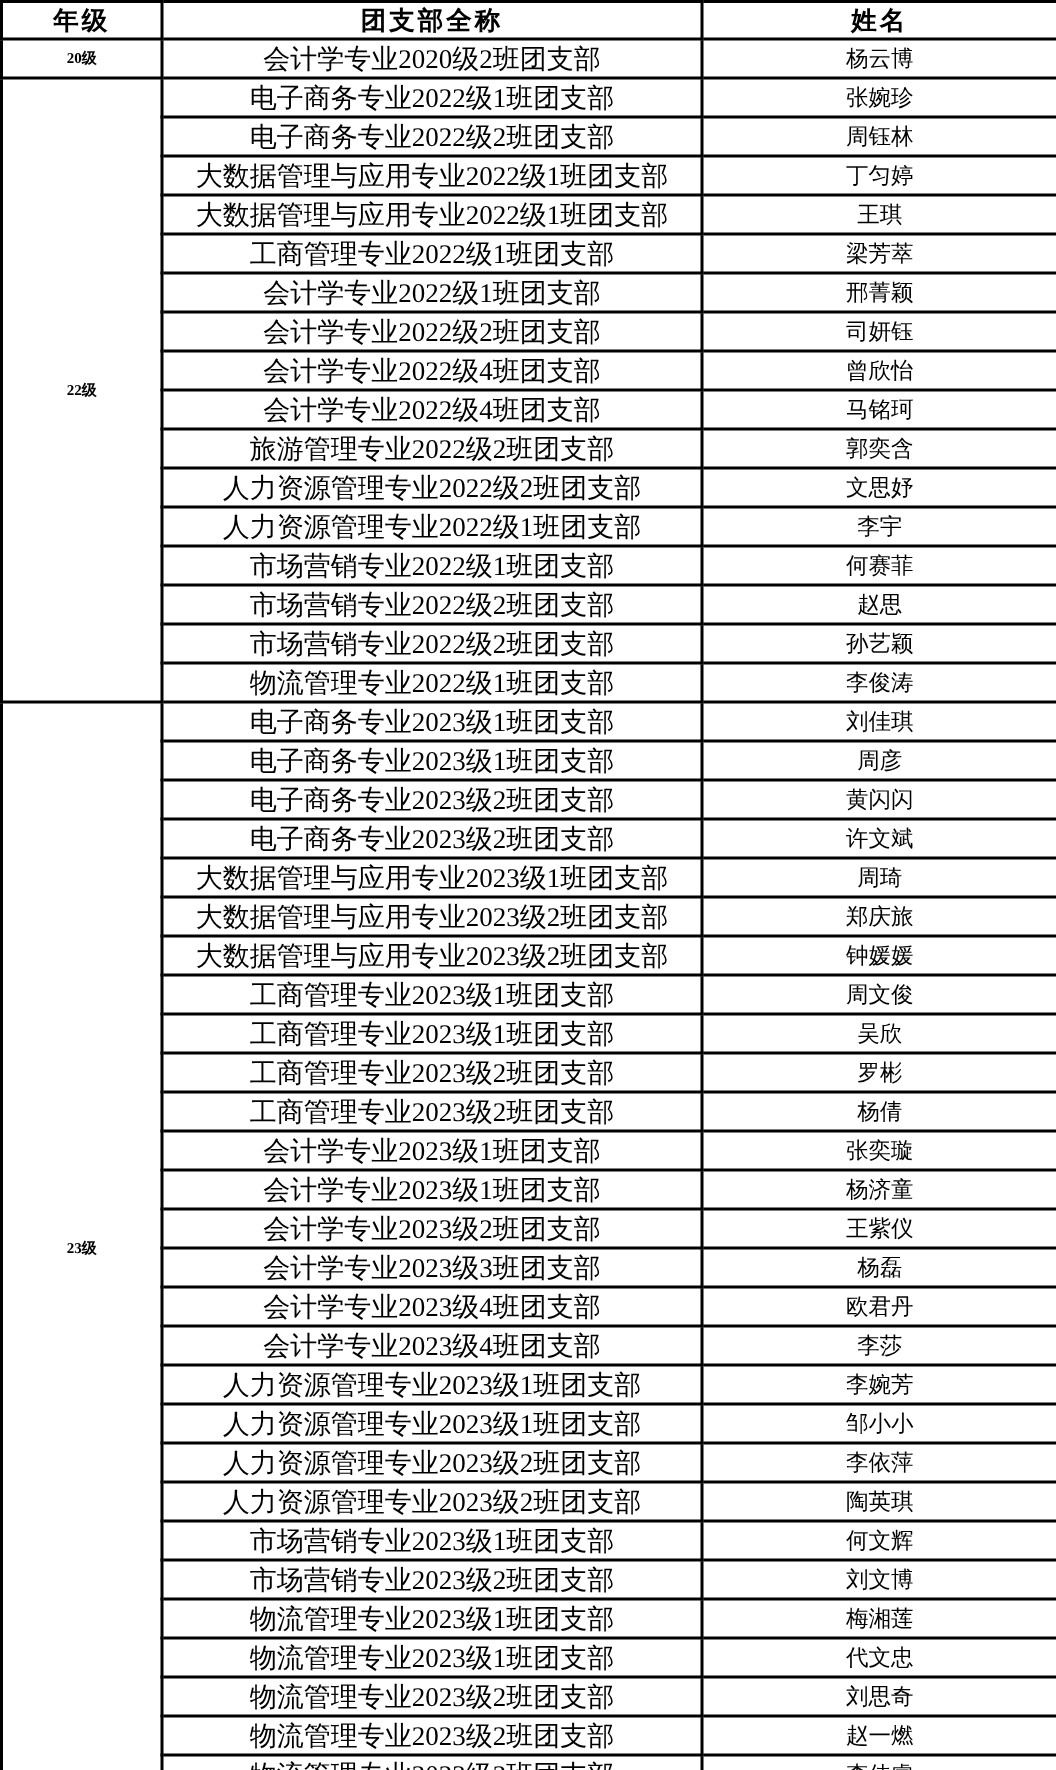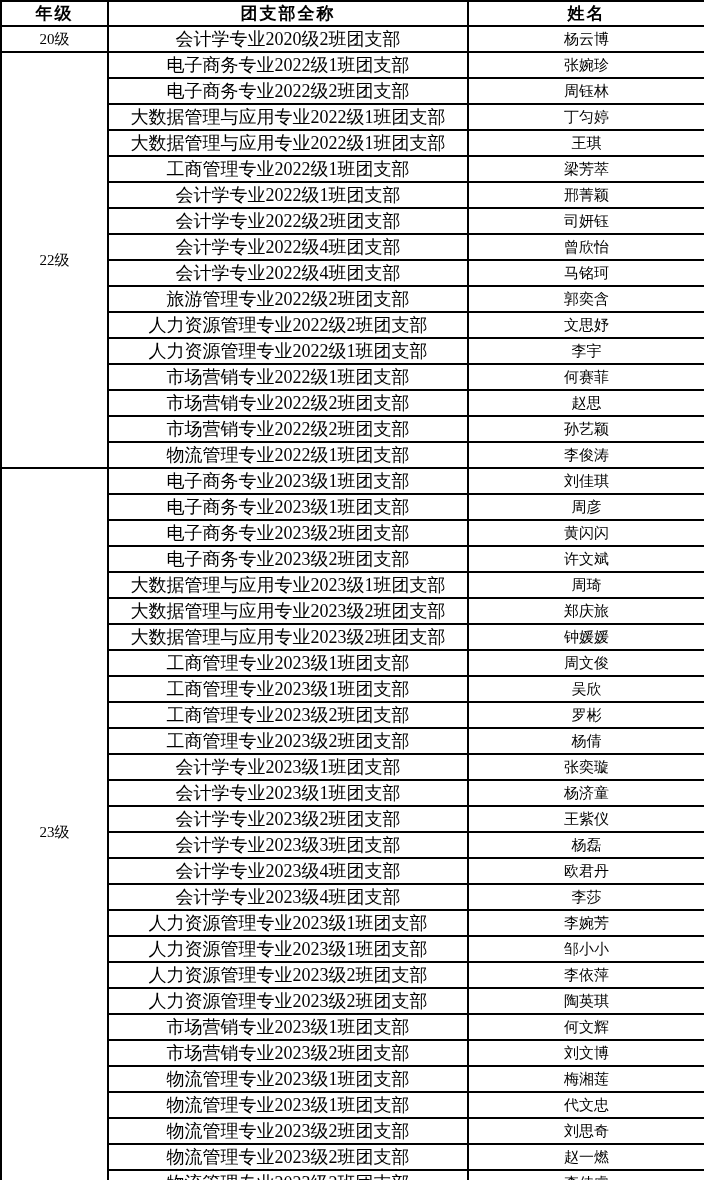--- a/index.html
+++ b/index.html
@@ -26,21 +26,21 @@
     padding: 0 2px;
   }
   table.roster thead tr { height: 18px; }
   table.roster tbody tr { height: 25px; }
   table.roster tfoot tr { height: 29px; }
   th.hdr {
     font-size: 17px;
     font-weight: bold;
     letter-spacing: 2px;
   }
-  td.grade-cell { font-size: 15px; }
+  td.grade-cell { font-size: 10px; font-weight: bold; }
   td.branch-cell { font-size: 18px; }
   td.name-cell { font-size: 15px; }
   td.footer-label { font-size: 15px; }
   td.footer-total { font-size: 15px; }
 </style>
 </head>
 <body>
 
 <table class="roster">
   <colgroup>

